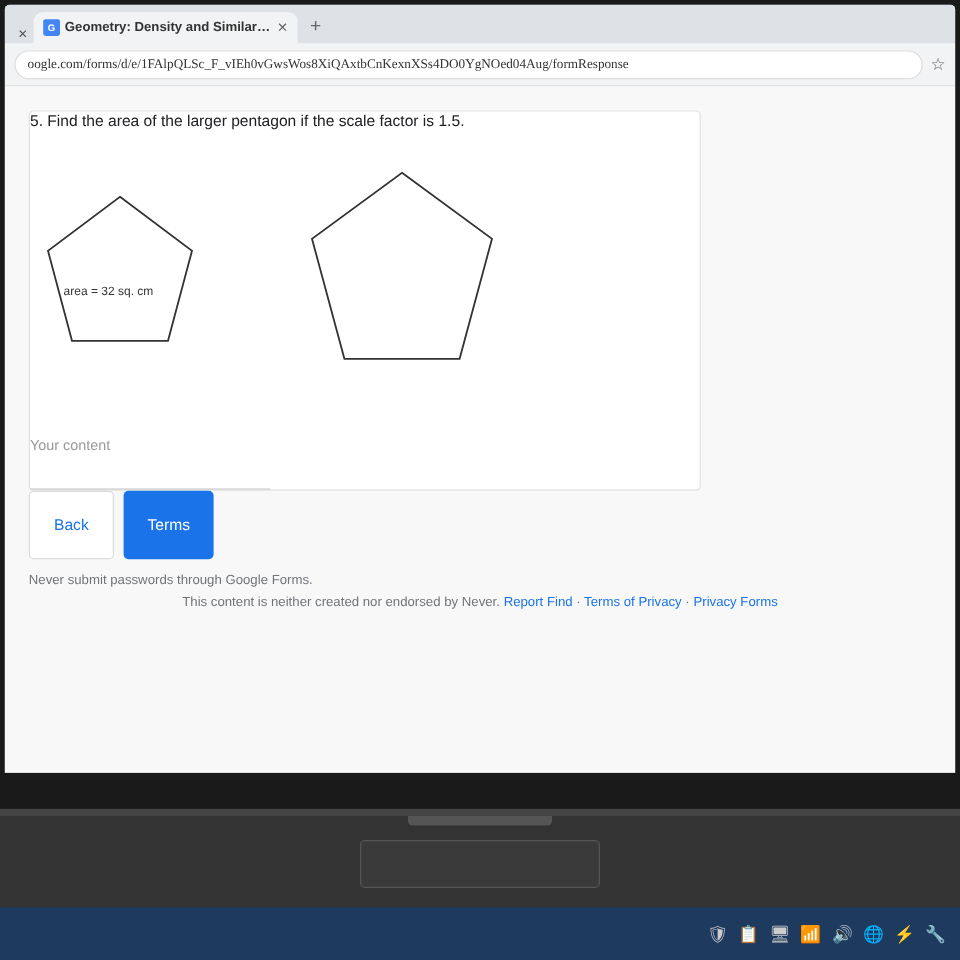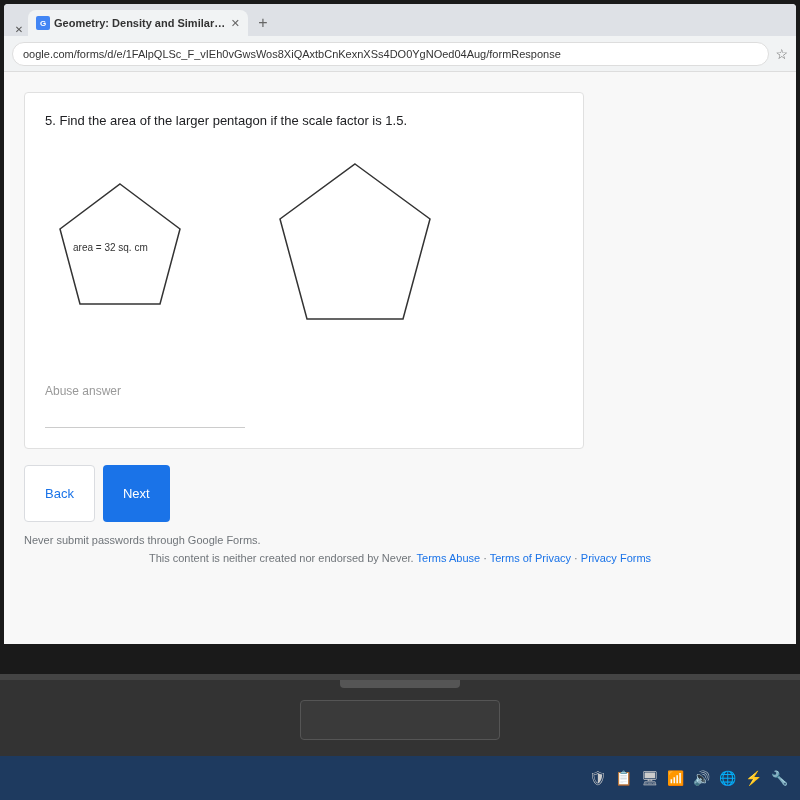--- a/index.html
+++ b/index.html
@@ -114,20 +114,21 @@
 
     
     .address-bar {
       height: 36px;
       background: #f1f3f4;
       display: flex;
       align-items: center;
       padding: 0 8px;
       gap: 6px;
       border-bottom: 1px solid #ddd;
+      font-family: Liberation Serif, serif;
     }
 
     .address-input {
       flex: 1;
       height: 24px;
       background: white;
       border: 1px solid #ddd;
       border-radius: 12px;
       padding: 0 10px;
       font-size: 11px;
@@ -147,22 +148,20 @@
       height: calc(640px - 68px);
       overflow-y: auto;
       padding: 20px;
     }
 
     
     .question-card {
       background: white;
       border-radius: 4px;
       border: 1px solid #e0e0e0;
-      padding: 20px;
-      margin-bottom: 16px;
       max-width: 560px;
     }
 
     .question-text {
       font-size: 13px;
       color: #202124;
       margin-bottom: 16px;
     }
 
     
@@ -175,21 +174,21 @@
     }
 
     .small-pentagon-container {
       position: relative;
       width: 150px;
       height: 160px;
     }
 
     .small-label {
       position: absolute;
-      top: 68px;
+      top: 84px;
       left: 28px;
       font-size: 10px;
       color: #333;
     }
 
     .large-pentagon-container {
       position: relative;
       width: 200px;
       height: 200px;
       margin-left: 30px;
@@ -369,34 +368,34 @@
 
           <div class="large-pentagon-container">
             <svg class="pentagon-svg" width="200" height="200" viewBox="0 0 200 200">
 
               <polygon points="100,10 175,65 148,165 52,165 25,65" fill="none" stroke="#333" stroke-width="1.5"></polygon>
             </svg>
           </div>
         </div>
 
         <div class="answer-section">
-          <div class="answer-label">Abuse answer</div>
+          <div class="answer-label">Your content</div>
           <input type="text" class="answer-input" placeholder="" style="">
         </div>
       </div>
 
       <div class="nav-buttons">
         <button class="btn-back">Back</button>
-        <button class="btn-next">Next</button>
+        <button class="btn-next">Terms</button>
       </div>
 
       <div class="footer-text">Never submit passwords through Google Forms.</div>
       <div class="footer-links">
         <span>This content is neither created nor endorsed by Never.</span>
-        <a href="#">Terms Abuse</a>
+        <a href="#">Report Find</a>
         <span> · </span>
         <a href="#">Terms of Privacy</a>
         <span> · </span>
         <a href="#">Privacy Forms</a>
       </div>
 
     </div>
   </div>
 </div>
 

